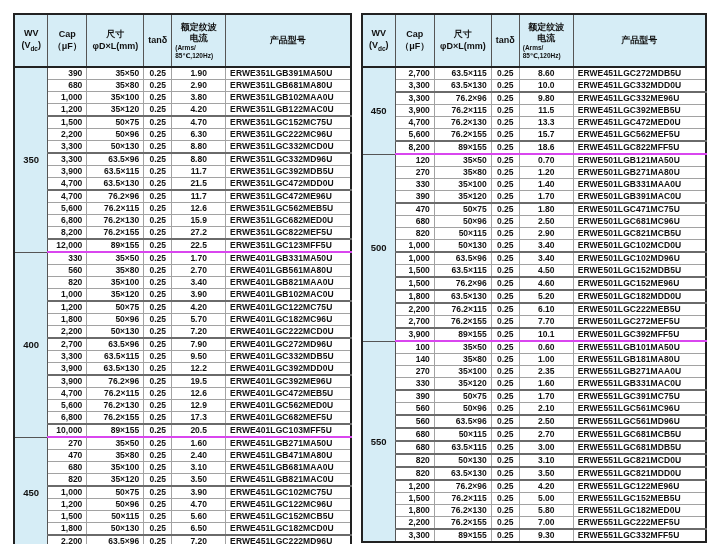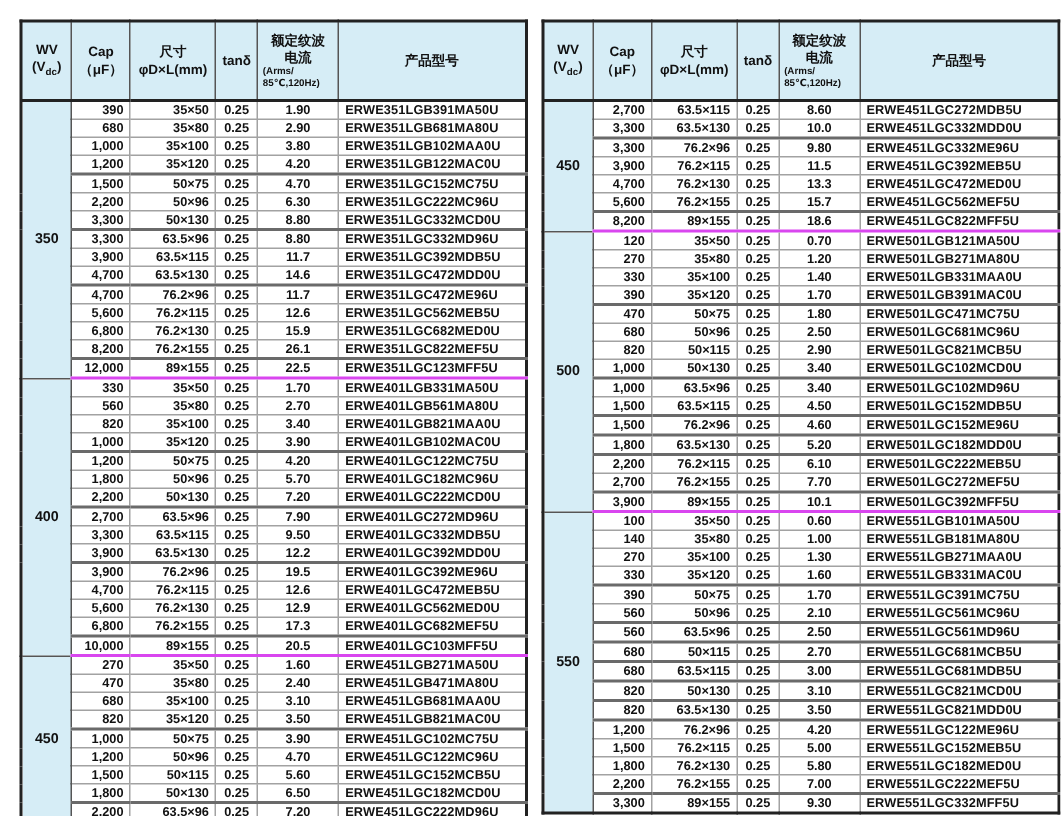--- a/index.html
+++ b/index.html
@@ -168,21 +168,21 @@
           <td class="cap">3,900</td>
           <td class="size">63.5×115</td>
           <td class="tan">0.25</td>
           <td class="ripple">11.7</td>
           <td class="part">ERWE351LGC392MDB5U</td>
         </tr>
         <tr>
           <td class="cap">4,700</td>
           <td class="size">63.5×130</td>
           <td class="tan">0.25</td>
-          <td class="ripple">14.6</td>
+          <td class="ripple">21.5</td>
           <td class="part">ERWE351LGC472MDD0U</td>
         </tr>
         <tr class="diam-sep">
           <td class="cap">4,700</td>
           <td class="size">76.2×96</td>
           <td class="tan">0.25</td>
           <td class="ripple">11.7</td>
           <td class="part">ERWE351LGC472ME96U</td>
         </tr>
         <tr>
@@ -196,21 +196,21 @@
           <td class="cap">6,800</td>
           <td class="size">76.2×130</td>
           <td class="tan">0.25</td>
           <td class="ripple">15.9</td>
           <td class="part">ERWE351LGC682MED0U</td>
         </tr>
         <tr>
           <td class="cap">8,200</td>
           <td class="size">76.2×155</td>
           <td class="tan">0.25</td>
-          <td class="ripple">26.1</td>
+          <td class="ripple">27.2</td>
           <td class="part">ERWE351LGC822MEF5U</td>
         </tr>
         <tr class="diam-sep">
           <td class="cap">12,000</td>
           <td class="size">89×155</td>
           <td class="tan">0.25</td>
           <td class="ripple">22.5</td>
           <td class="part">ERWE351LGC123MFF5U</td>
         </tr>
         <tr class="group-start">
@@ -592,21 +592,21 @@
           <td class="cap">140</td>
           <td class="size">35×80</td>
           <td class="tan">0.25</td>
           <td class="ripple">1.00</td>
           <td class="part">ERWE551LGB181MA80U</td>
         </tr>
         <tr>
           <td class="cap">270</td>
           <td class="size">35×100</td>
           <td class="tan">0.25</td>
-          <td class="ripple">1.30</td>
+          <td class="ripple">2.35</td>
           <td class="part">ERWE551LGB271MAA0U</td>
         </tr>
         <tr>
           <td class="cap">330</td>
           <td class="size">35×120</td>
           <td class="tan">0.25</td>
           <td class="ripple">1.60</td>
           <td class="part">ERWE551LGB331MAC0U</td>
         </tr>
         <tr class="diam-sep">

